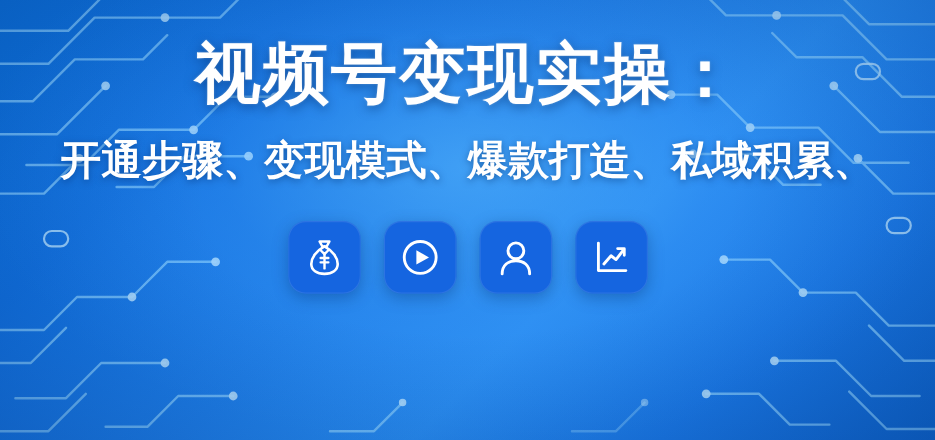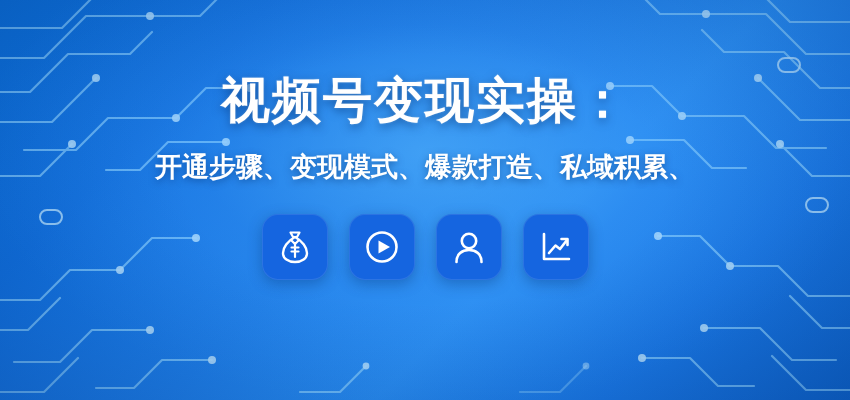--- a/index.html
+++ b/index.html
@@ -39,32 +39,32 @@
   }
   .content {
     position: absolute;
     inset: 0;
     display: flex;
     flex-direction: column;
     align-items: center;
     justify-content: flex-start;
   }
   .title {
-    margin-top: 74px;
-    font-size: 49px;
+    margin-top: 34px;
+    font-size: 60px;
     font-weight: bold;
     color: #ffffff;
     letter-spacing: 2px;
     line-height: 1.1;
     text-shadow: 0 3px 10px rgba(2,45,110,0.55), 0 0 2px rgba(255,255,255,0.4);
     white-space: nowrap;
   }
   .subtitle {
     margin-top: 20px;
-    font-size: 27px;
+    font-size: 37px;
     font-weight: bold;
     color: #ffffff;
     line-height: 1.42;
     text-align: center;
     text-shadow: 0 2px 7px rgba(2,45,110,0.5);
     white-space: nowrap;
   }
   .icons {
     margin-top: 28px;
     display: flex;

